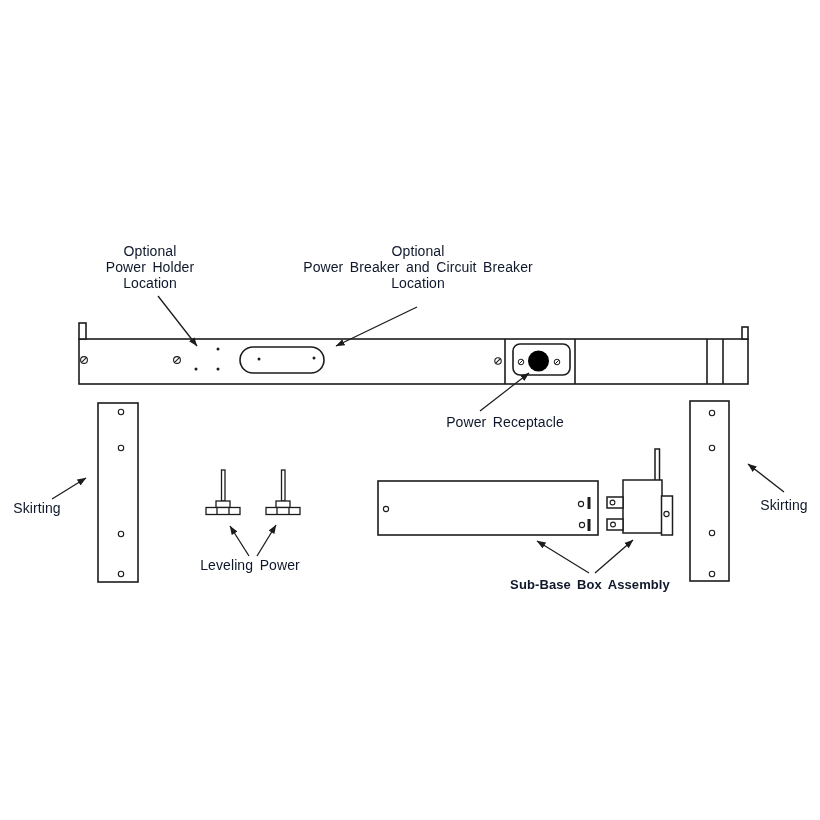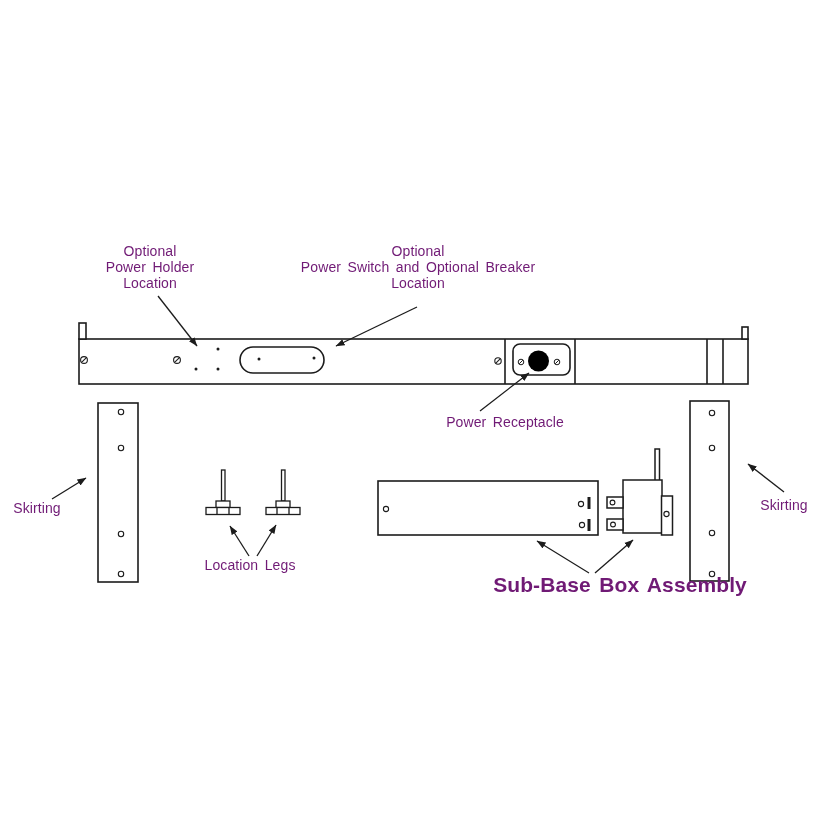--- a/index.html
+++ b/index.html
@@ -10,26 +10,26 @@
     font-family:"Liberation Sans","DejaVu Sans",sans-serif;
     overflow:hidden;
   }
   .stage svg{position:absolute;left:0;top:0;}
   .lbl{
     position:absolute;
     transform:translateX(-50%);
     text-align:center;
     font-size:14px;
     line-height:16px;
-    color:#701a75;
+    color:#0f172a;
     word-spacing:2.5px;
     letter-spacing:0.1px;
     white-space:nowrap;
   }
-  .lbl.bold{font-weight:bold;font-size:21px;margin-left:30px;}
+  .lbl.bold{font-weight:bold;font-size:13px;}
 </style>
 </head>
 <body>
 
 <div class="stage">
 
   <svg width="820" height="820" viewBox="0 0 820 820">
     <defs>
       <marker id="ah" markerWidth="10" markerHeight="9" refX="8.6" refY="4" orient="auto" markerUnits="userSpaceOnUse">
         <polygon points="0,0.6 9,4 0,7.4" fill="#1c1c1c"></polygon>
@@ -159,27 +159,27 @@
   </svg>
 
   <div class="lbl" style="left:150px;top:243px;">
     <div>Optional</div>
     <div>Power Holder</div>
     <div>Location</div>
   </div>
 
   <div class="lbl" style="left:418px;top:243px;">
     <div>Optional</div>
-    <div>Power Switch and Optional Breaker</div>
+    <div>Power Breaker and Circuit Breaker</div>
     <div>Location</div>
   </div>
 
   <div class="lbl" style="left:477px;top:414px;margin-left:28px;">Power Receptacle</div>
 
   <div class="lbl" style="left:37px;top:500px;">Skirting</div>
 
   <div class="lbl" style="left:784px;top:497px;">Skirting</div>
 
-  <div class="lbl" style="left:250px;top:557px;">Location  Legs</div>
+  <div class="lbl" style="left:250px;top:557px;">Leveling  Power</div>
 
   <div class="lbl bold" style="left:590px;top:577px;">Sub-Base Box Assembly</div>
 
 </div>
 
 </body></html>

